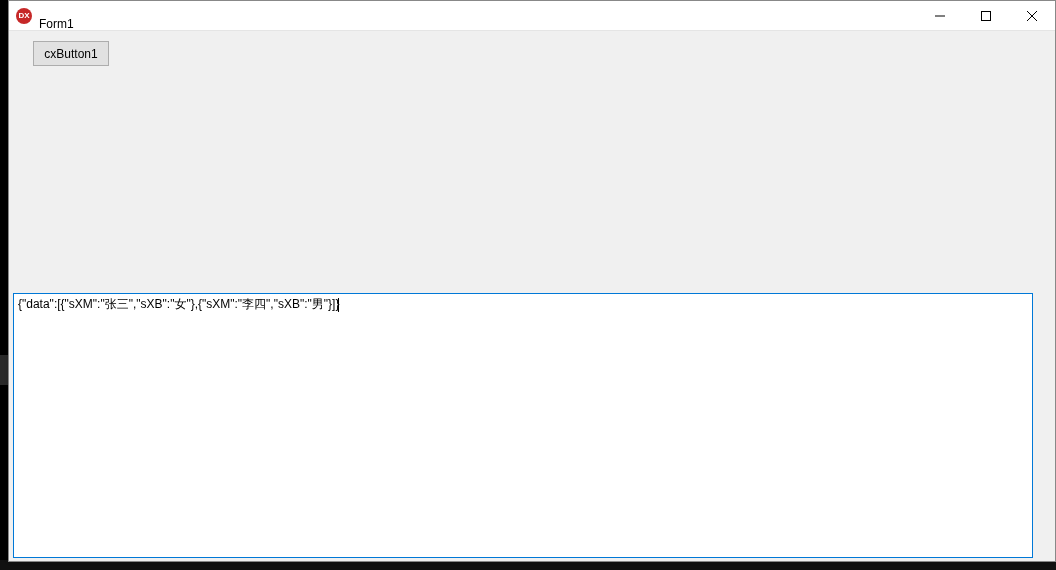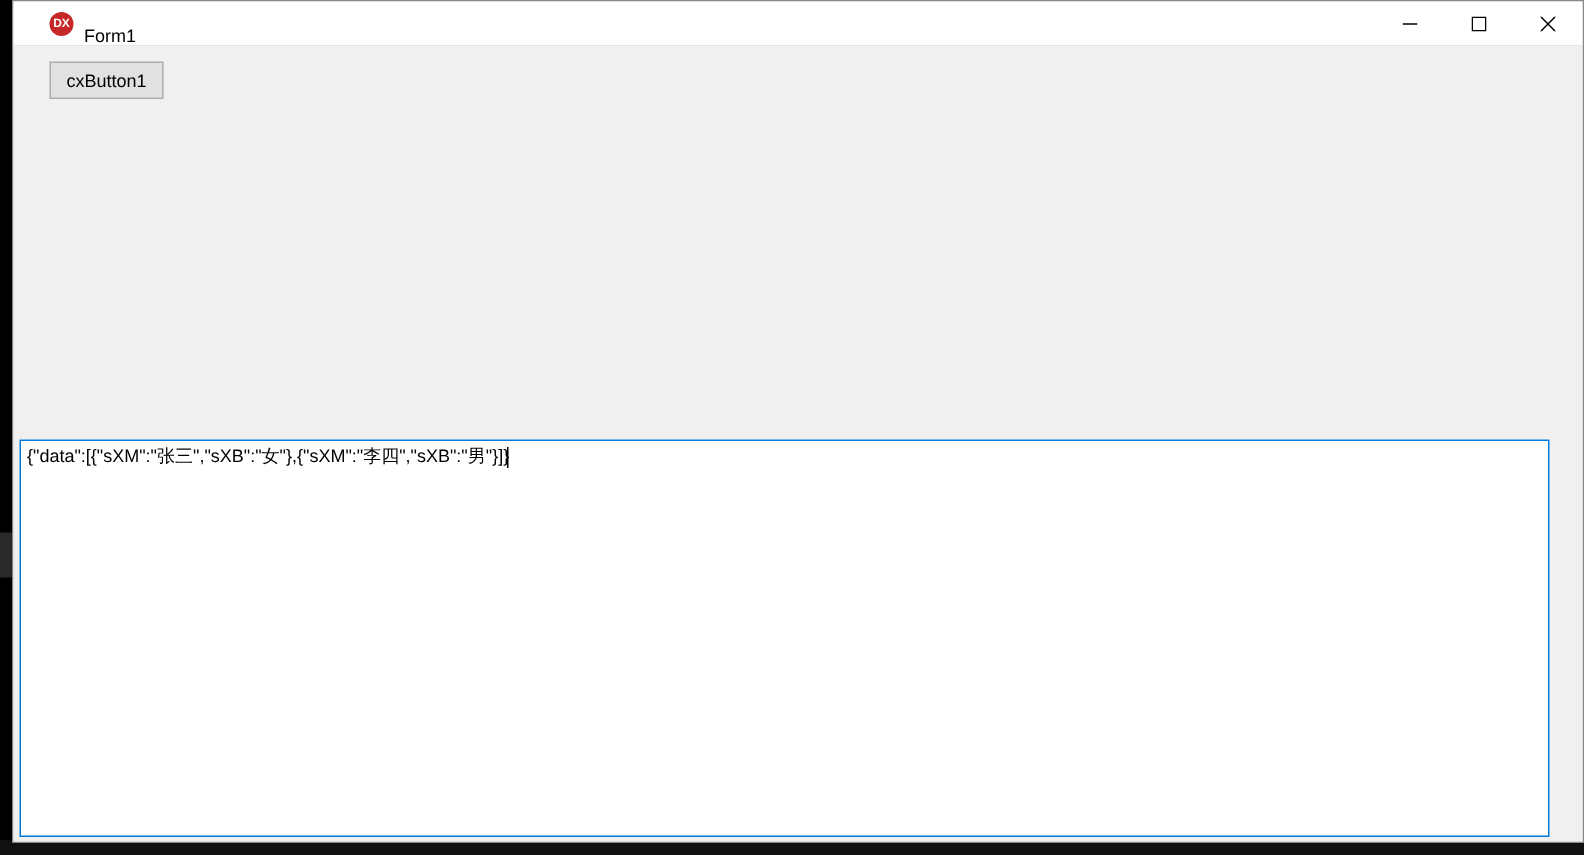--- a/index.html
+++ b/index.html
@@ -54,21 +54,21 @@
       box-shadow: 0 0 4px rgba(0,0,0,0.15);
       display: flex;
       flex-direction: column;
     }
     .titlebar {
       height: 30px;
       background: #fff;
       border-bottom: 1px solid #e5e5e5;
       display: flex;
       align-items: center;
-      padding-left: 24px;
+      padding-left: 7px;
     }
     .app-icon {
       width: 16px;
       height: 16px;
       border-radius: 50%;
       background: #c62828;
       display: flex;
       align-items: center;
       justify-content: center;
       margin-right: 7px;

